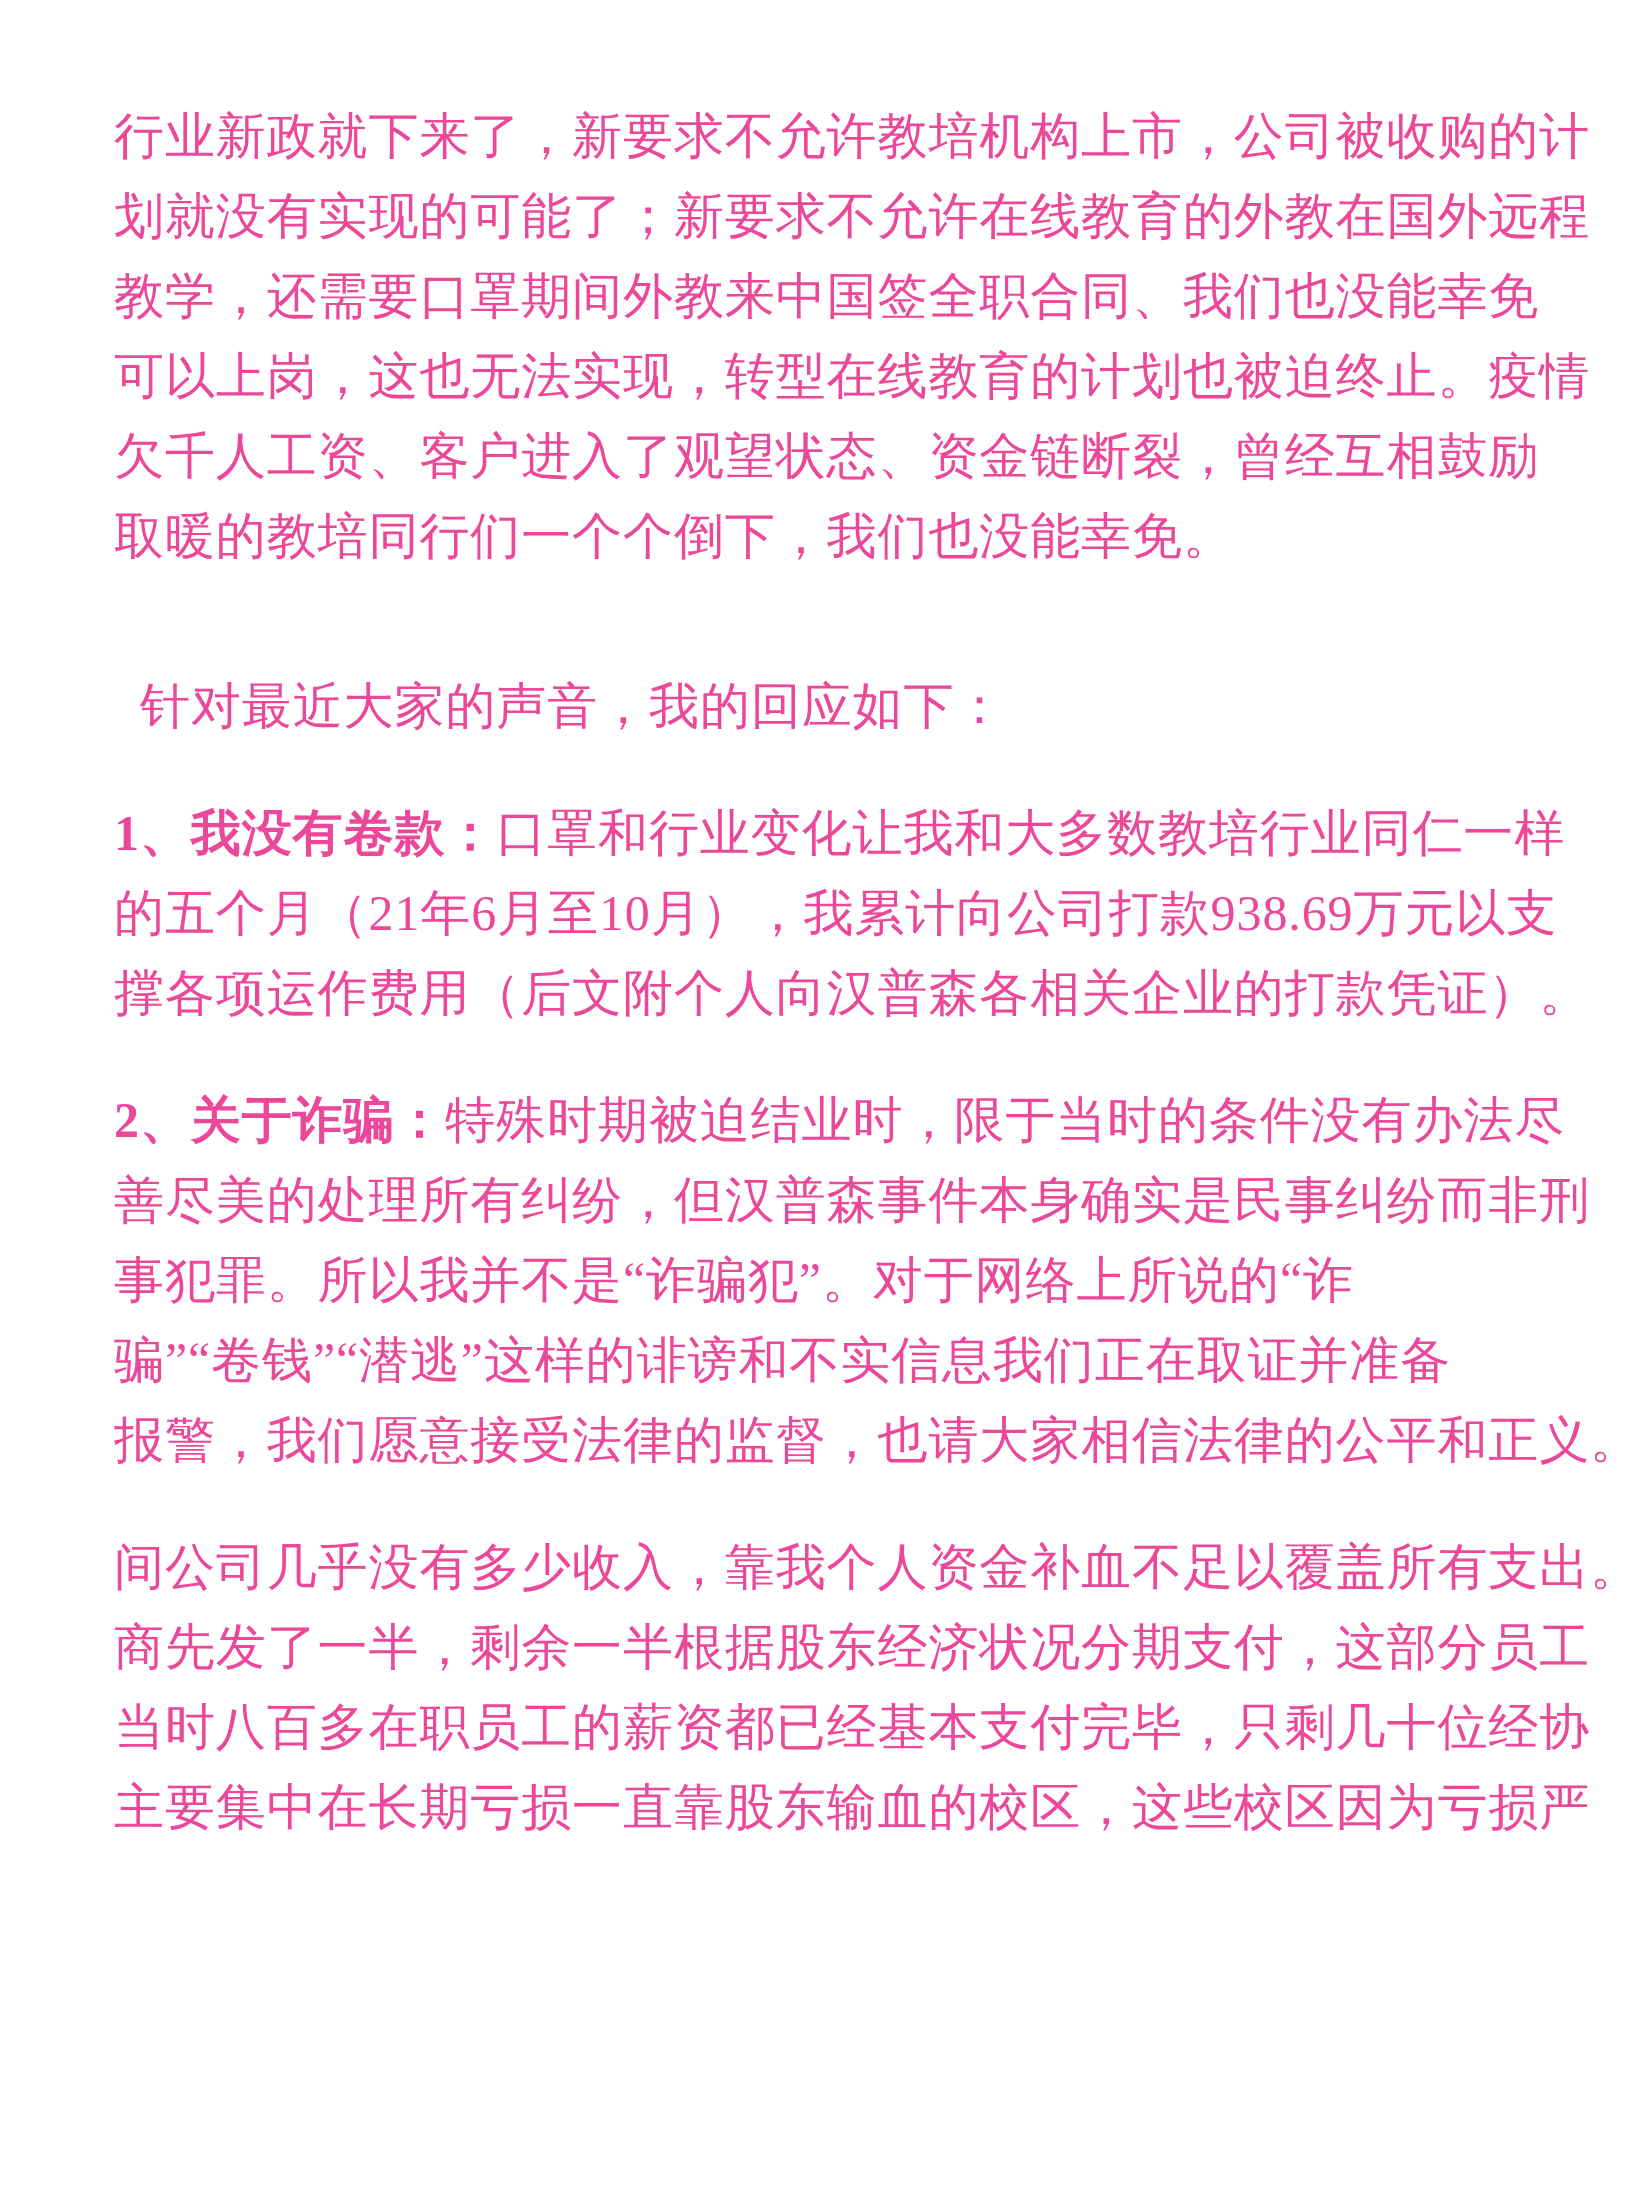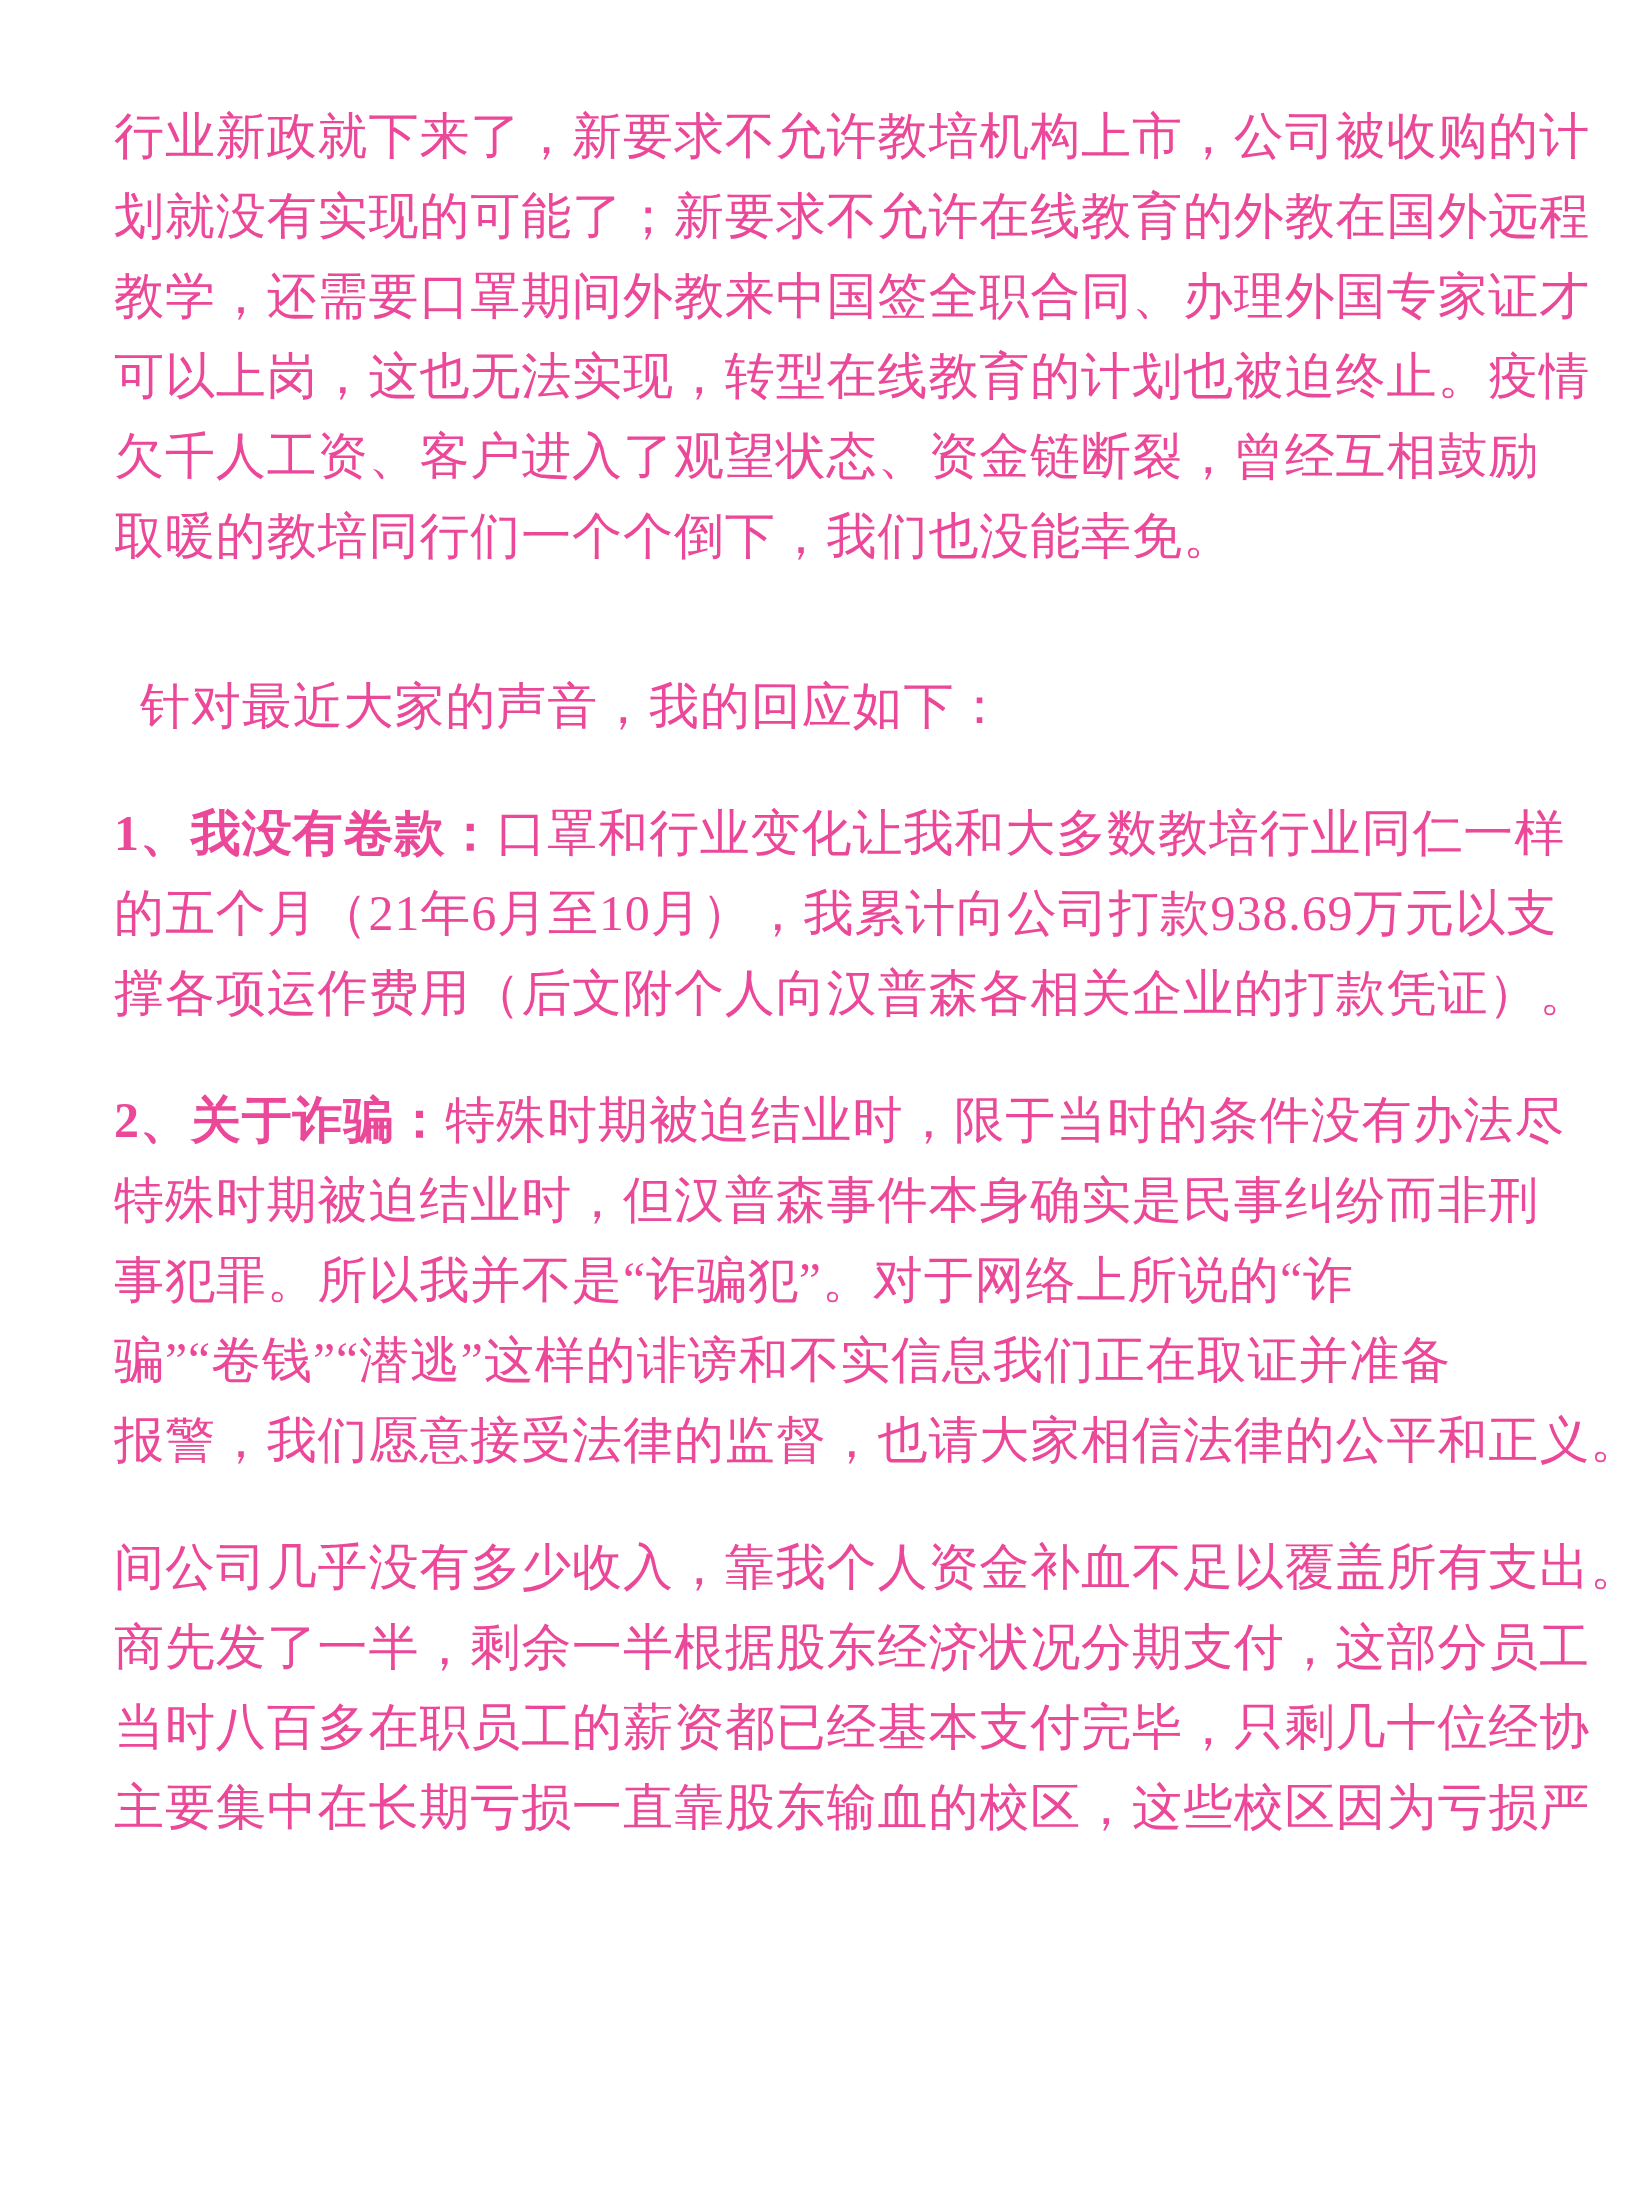--- a/index.html
+++ b/index.html
@@ -45,39 +45,39 @@
 </style>
 </head>
 <body>
 
 <div class="page">
   <div class="doc">
 
     <div class="para first">
       <div class="line">行业新政就下来了，新要求不允许教培机构上市，公司被收购的计</div>
       <div class="line">划就没有实现的可能了；新要求不允许在线教育的外教在国外远程</div>
-      <div class="line">教学，还需要口罩期间外教来中国签全职合同、办理外国专家证才</div>
+      <div class="line">教学，还需要口罩期间外教来中国签全职合同、我们也没能幸免</div>
       <div class="line">可以上岗，这也无法实现，转型在线教育的计划也被迫终止。疫情</div>
       <div class="line">欠千人工资、客户进入了观望状态、资金链断裂，曾经互相鼓励</div>
       <div class="line">取暖的教培同行们一个个倒下，我们也没能幸免。</div>
     </div>
 
     <div class="para indent">
       <div class="line">针对最近大家的声音，我的回应如下：</div>
     </div>
 
     <div class="para">
       <div class="line"><span class="b">1、我没有卷款：</span><span>口罩和行业变化让我和大多数教培行业同仁一样</span></div>
       <div class="line">的五个月（21年6月至10月），我累计向公司打款938.69万元以支</div>
       <div class="line">撑各项运作费用（后文附个人向汉普森各相关企业的打款凭证）。</div>
     </div>
 
     <div class="para">
       <div class="line"><span class="b">2、关于诈骗：</span><span>特殊时期被迫结业时，限于当时的条件没有办法尽</span></div>
-      <div class="line">特殊时期被迫结业时，但汉普森事件本身确实是民事纠纷而非刑</div>
+      <div class="line">善尽美的处理所有纠纷，但汉普森事件本身确实是民事纠纷而非刑</div>
       <div class="line">事犯罪。所以我并不是“诈骗犯”。对于网络上所说的“诈</div>
       <div class="line">骗”“卷钱”“潜逃”这样的诽谤和不实信息我们正在取证并准备</div>
       <div class="line">报警，我们愿意接受法律的监督，也请大家相信法律的公平和正义。</div>
     </div>
 
     <div class="para">
       <div class="line">间公司几乎没有多少收入，靠我个人资金补血不足以覆盖所有支出。</div>
       <div class="line">商先发了一半，剩余一半根据股东经济状况分期支付，这部分员工</div>
       <div class="line">当时八百多在职员工的薪资都已经基本支付完毕，只剩几十位经协</div>
       <div class="line">主要集中在长期亏损一直靠股东输血的校区，这些校区因为亏损严</div>

